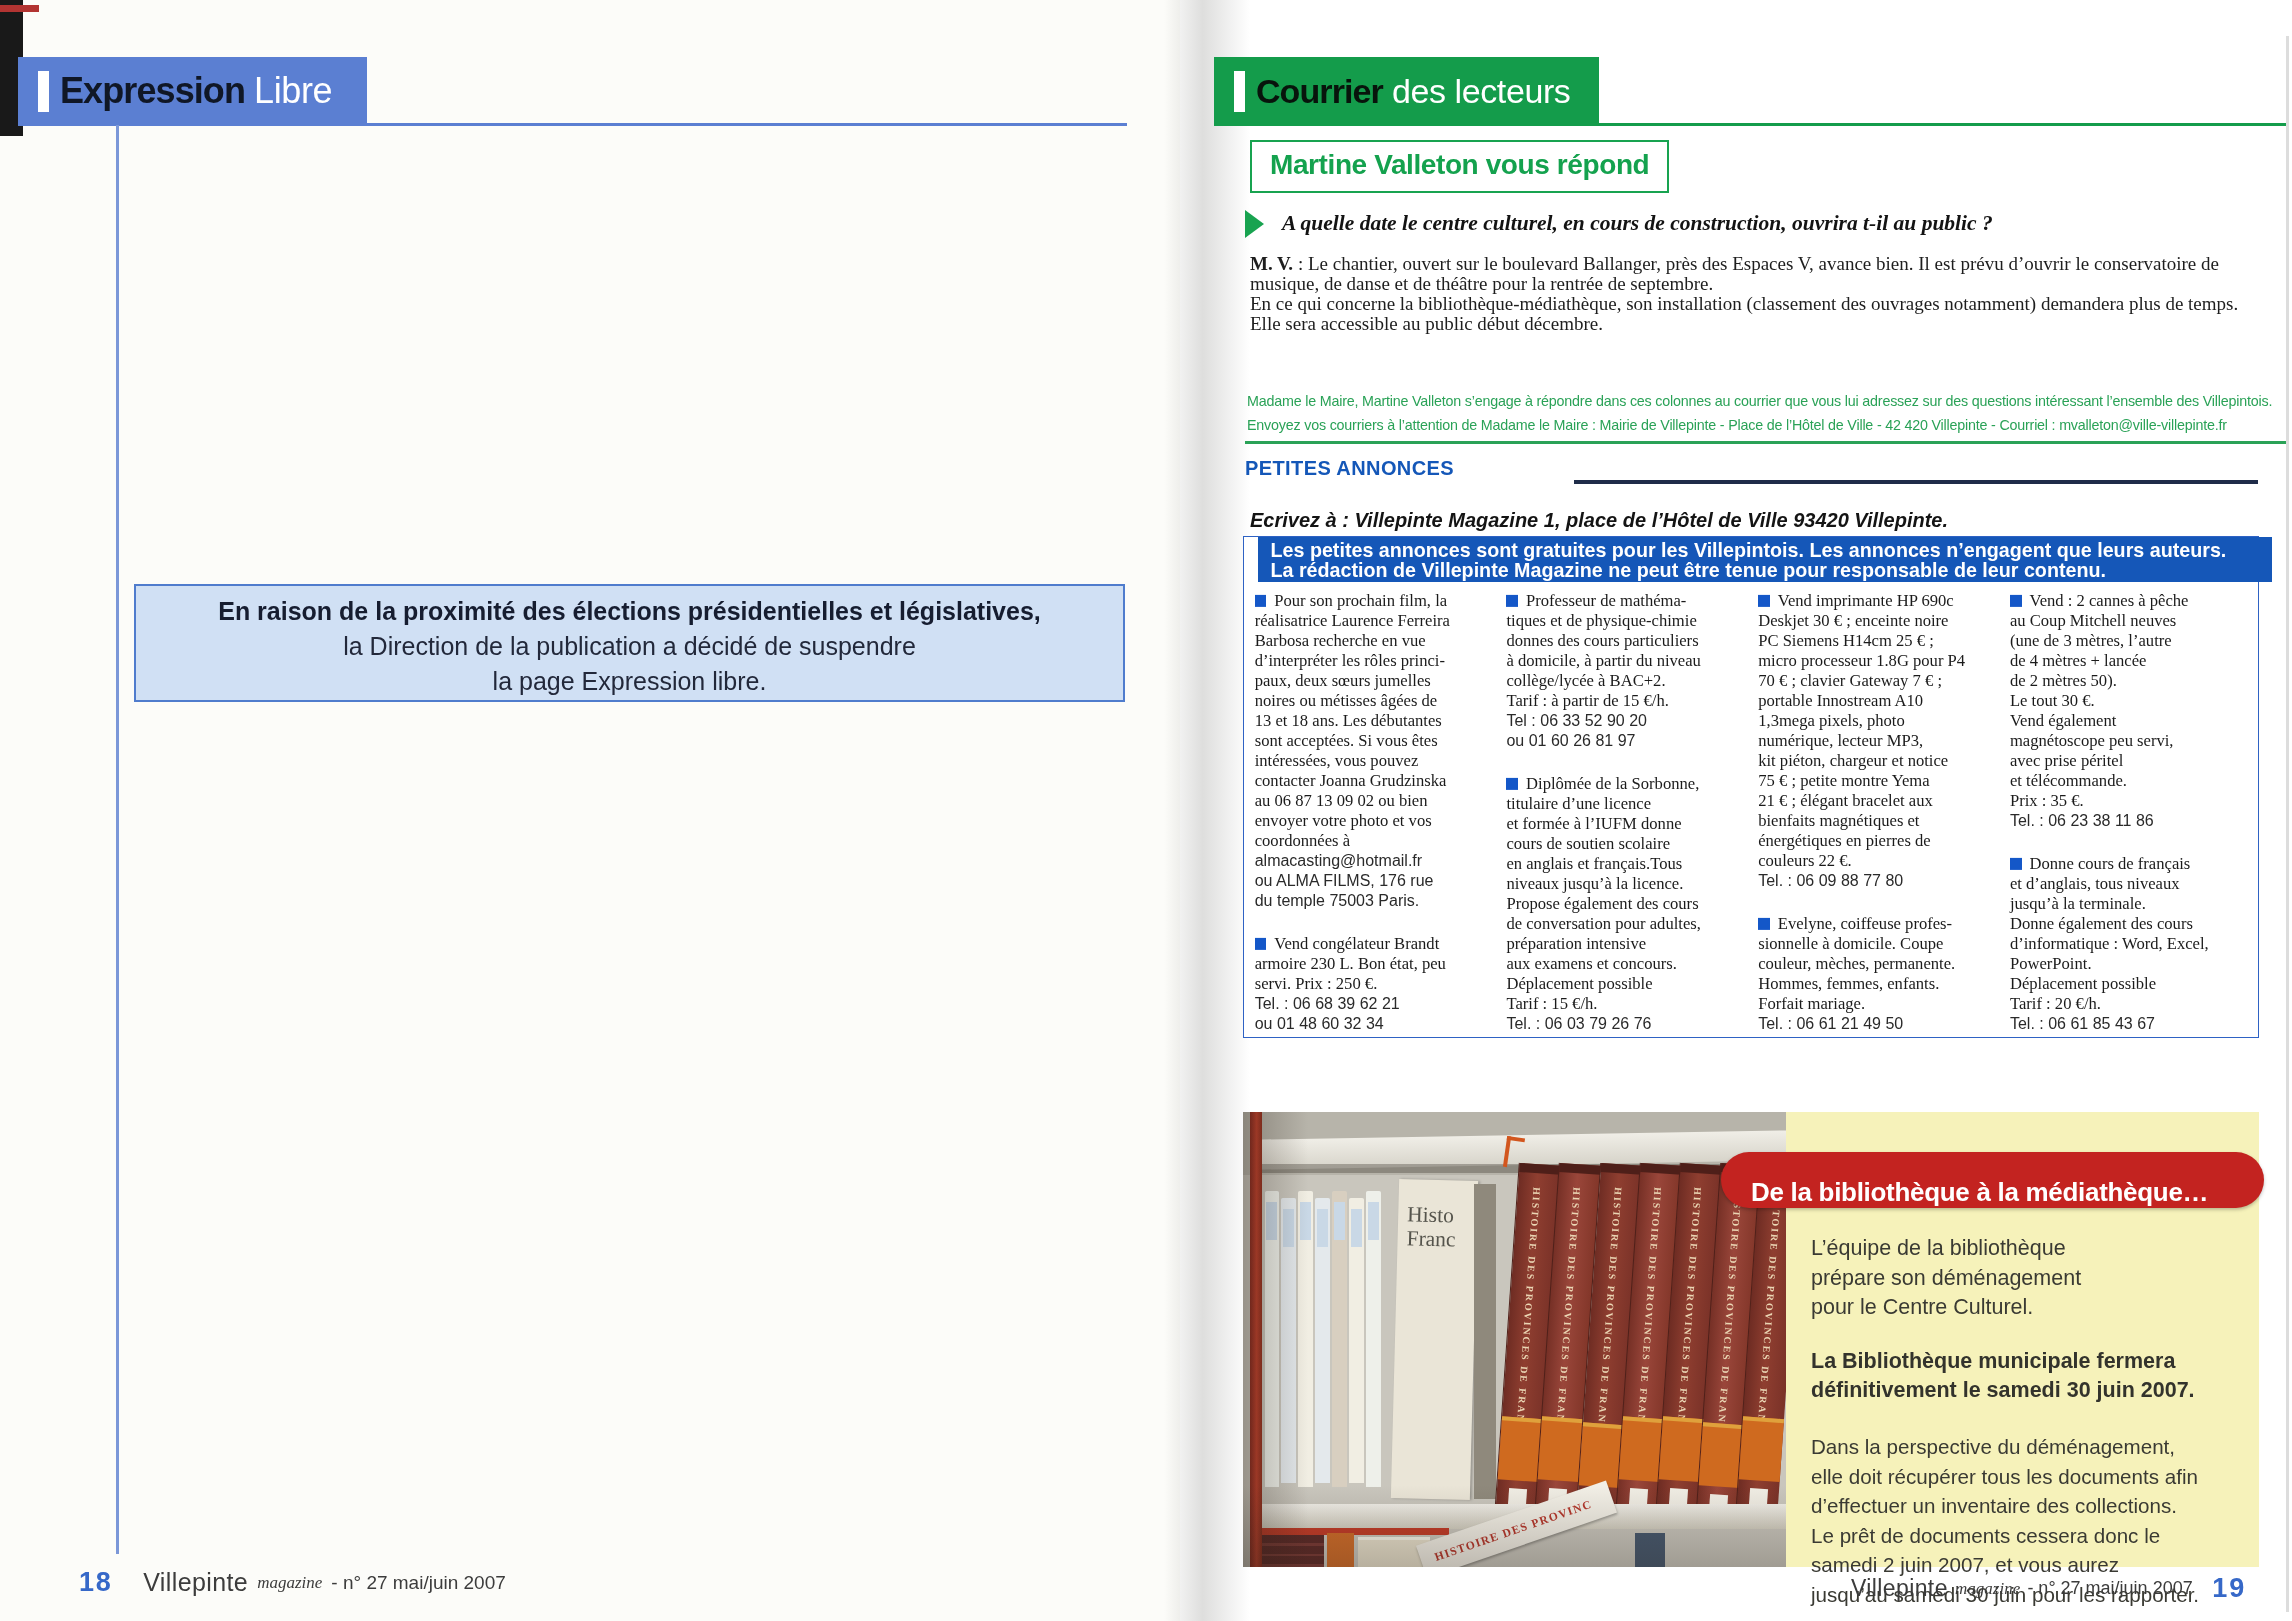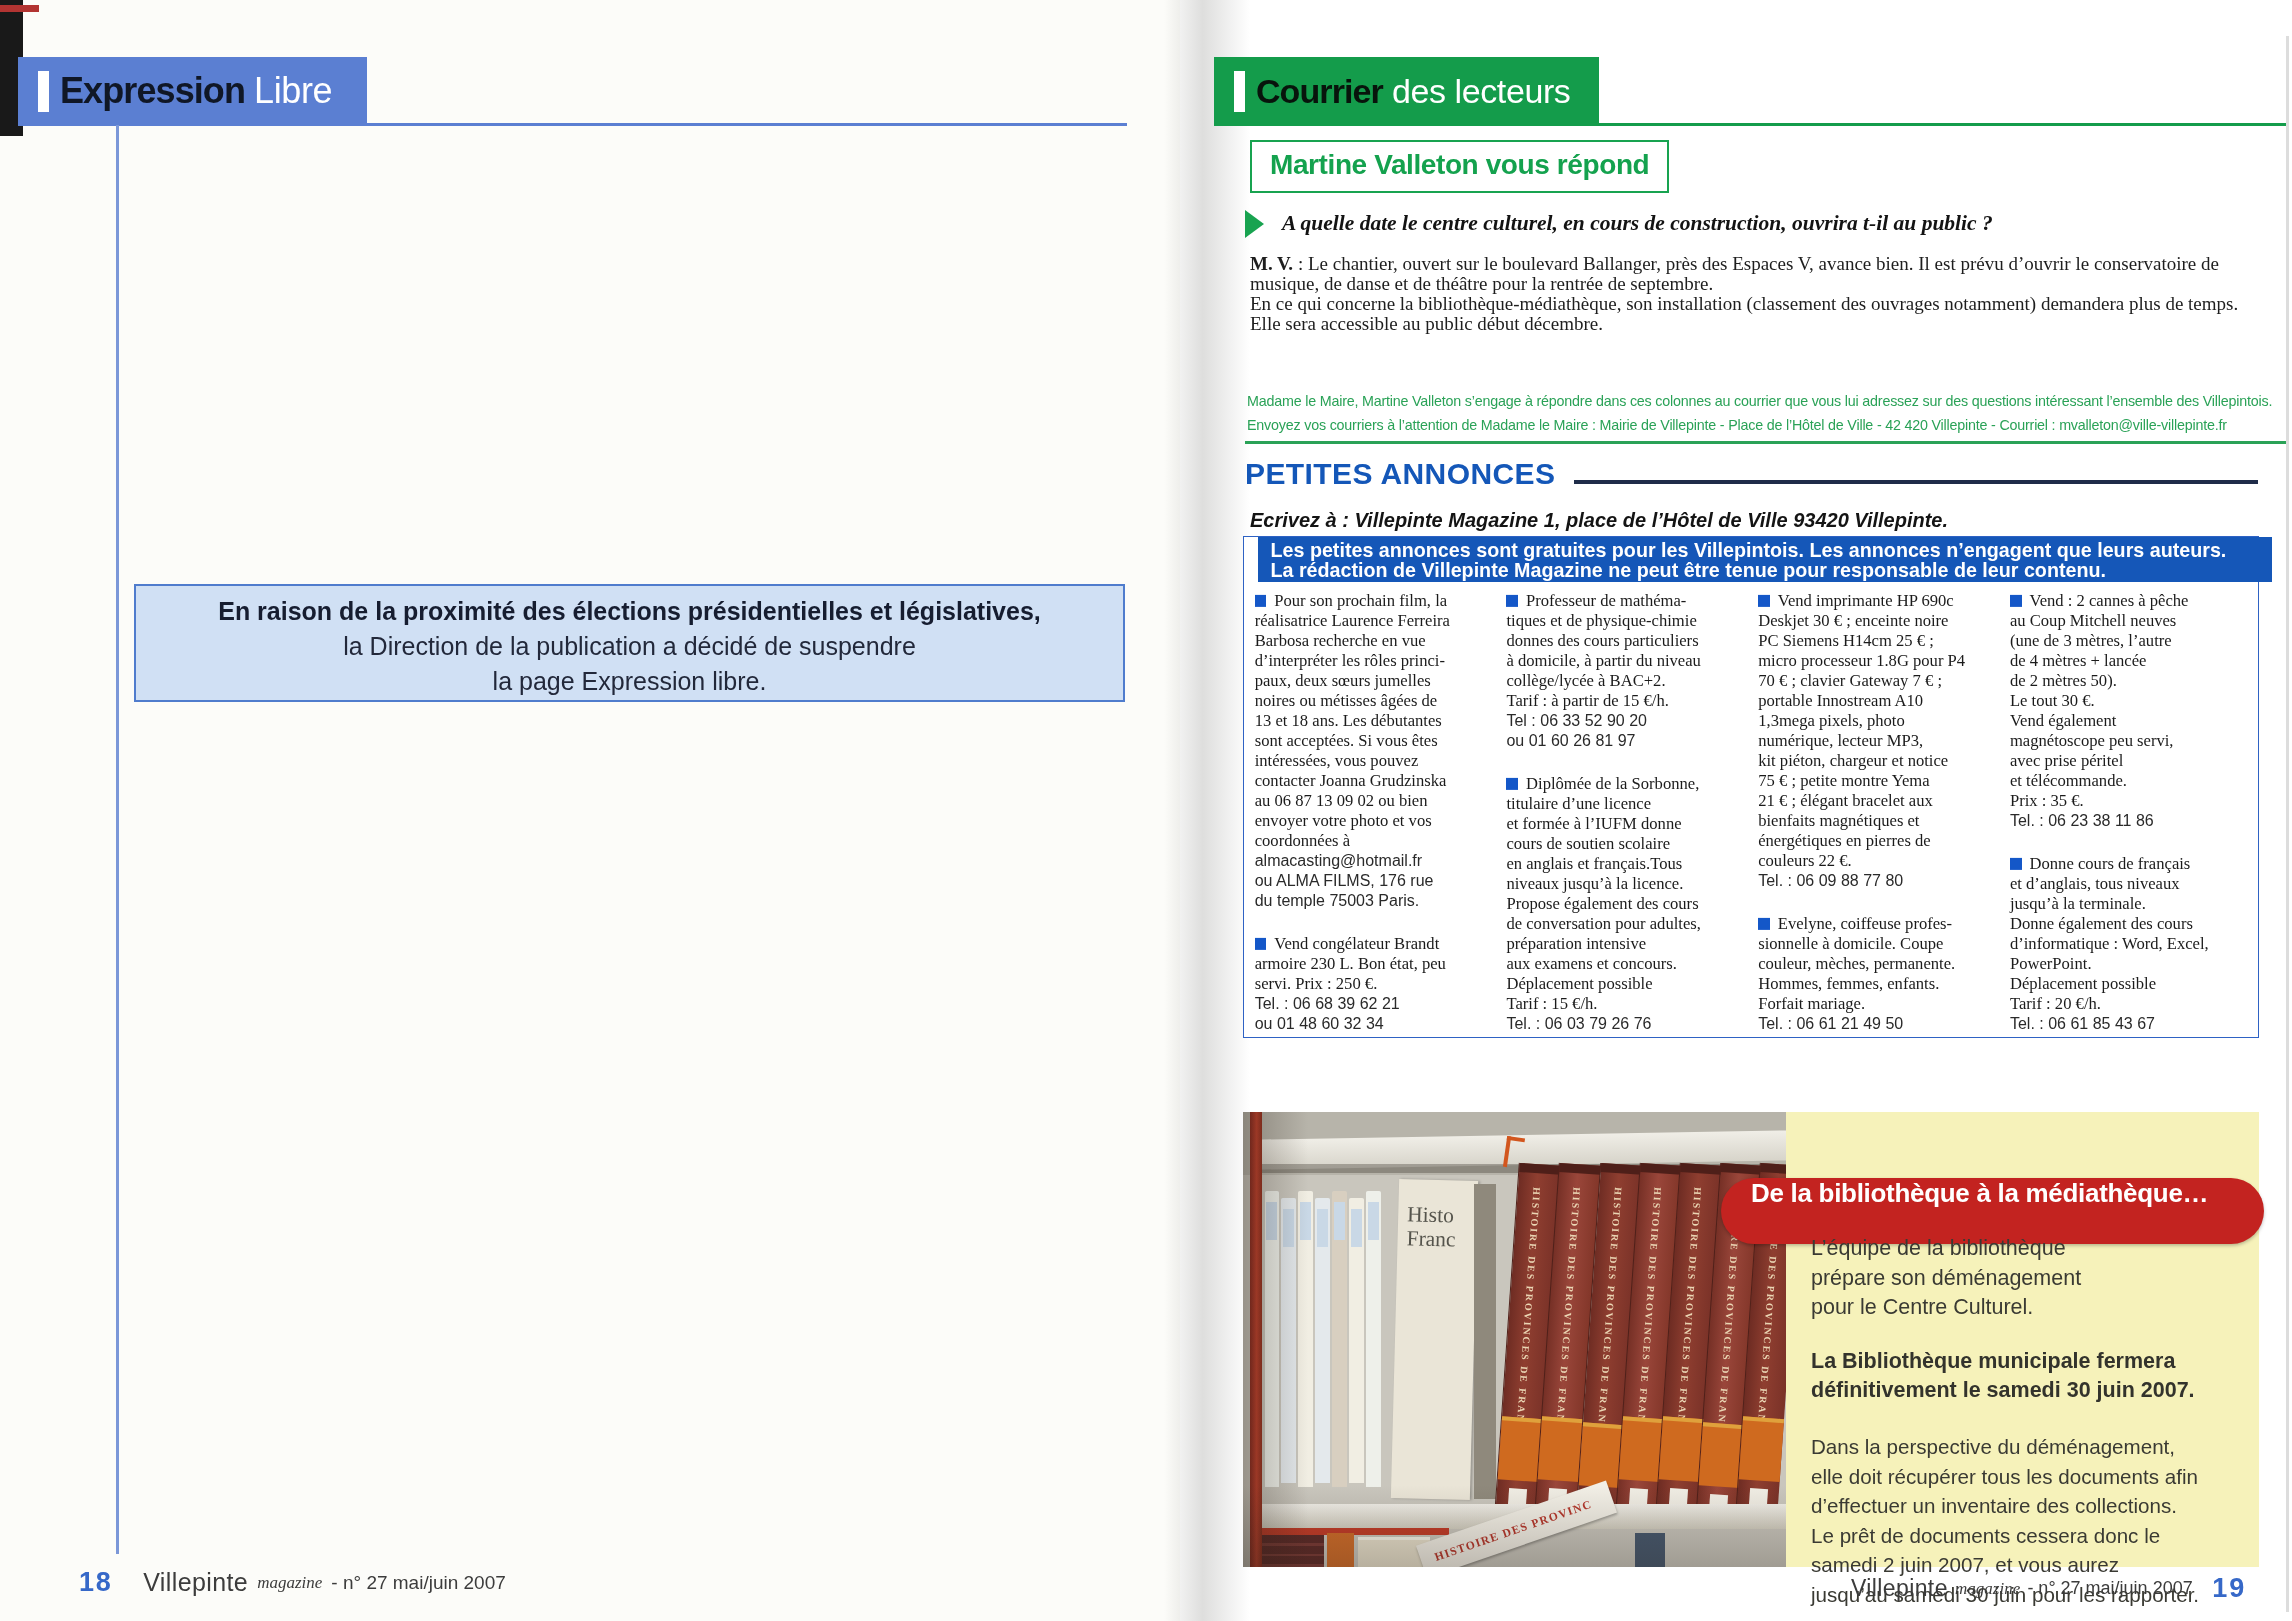--- a/index.html
+++ b/index.html
@@ -55,39 +55,39 @@
            border-bottom:14.3px solid transparent;border-left:19.7px solid #18a350;}
   .q-text{left:1282px;top:211px;font-family:"Liberation Serif",serif;font-weight:bold;font-style:italic;
           font-size:21.5px;color:#131313;}
   .answer{left:1250px;top:254px;width:1012px;font-family:"Liberation Serif",serif;
           font-size:19px;line-height:20px;color:#1e1e1e;}
   .answer .pfx{font-weight:bold;}
   .mv-notes{left:1247px;top:389px;color:#2aa257;font-size:14.3px;line-height:24px;letter-spacing:-0.2px;white-space:nowrap;}
   .mv-rule{left:1245px;top:441px;width:1044px;height:2.7px;background:#2aa257;}
 
   
-  .pa-title{left:1245px;top:457px;font-size:30px;font-weight:bold;color:#1457b8;letter-spacing:0.4px;}
+  .pa-title{left:1245px;top:457px;font-size:20px;font-weight:bold;color:#1457b8;letter-spacing:0.4px;}
   .pa-dash{left:1574px;top:480px;width:684px;height:3.6px;background:#1f2c49;}
   .pa-address{left:1250px;top:509px;font-size:20px;font-weight:bold;font-style:italic;color:#141414;}
   .ann-box{left:1243px;top:536px;width:1016px;height:502px;box-sizing:border-box;
            background:#ffffff;border:1.8px solid #2e62c4;}
   .ann-bar{position:absolute;left:14px;top:0;width:100%;height:45px;background:#1557b8;box-sizing:border-box;
            padding:2.7px 0 0 12.5px;}
   .ann-bar div{color:#ffffff;font-weight:bold;font-size:19.7px;line-height:20.6px;white-space:nowrap;}
   .ann-cols{position:absolute;left:10.7px;top:54px;width:989px;display:flex;gap:18px;}
   .ann-col{flex:1 1 0;font-family:"Liberation Serif",serif;font-size:16.6px;line-height:20px;color:#1b1b1b;}
   .ad{margin-bottom:23px;}
   .bullet{display:inline-block;width:11.6px;height:11.6px;background:#1457c8;margin-right:8px;transform:translateY(0.9px);}
   .ad-contact{font-family:"Liberation Sans",sans-serif;font-size:16px;color:#2a2a2a;}
 
   
   .yellow-panel{left:1786px;top:1112px;width:473px;height:455px;background:#f6f2ba;}
-  .feature-pill{left:1721px;top:1152px;width:543px;height:66px;background:#c32320;border-radius:34px;
-                display:flex;align-items:flex-start;padding:0 30px;box-sizing:border-box;
-                box-shadow:0 1.8px 3.6px rgba(0,0,0,0.25);margin-top:26px;}
+  .feature-pill{left:1721px;top:1152px;width:543px;height:56px;background:#c32320;border-radius:34px;
+                display:flex;align-items:flex-end;padding:0 30px;box-sizing:border-box;
+                box-shadow:0 1.8px 3.6px rgba(0,0,0,0.25);}
   .feature-pill span{color:#ffffff;font-weight:bold;font-size:26px;letter-spacing:-0.3px;white-space:nowrap;}
   .yellow-text{left:1811px;top:1234px;width:441px;color:#3a3a33;}
   .yellow-text .p1{font-size:21.5px;line-height:29.6px;}
   .yellow-text .p2{font-size:21.5px;line-height:29.6px;font-weight:bold;margin-top:24px;color:#33332c;}
   .yellow-text .p3{font-size:20.6px;line-height:29.6px;margin-top:26px;}
 
   
   .photo{left:1243px;top:1112px;width:543px;height:455px;background:#c9c6bd;overflow:hidden;}
   .ph-wall{position:absolute;left:0;top:0;width:100%;height:63px;background:#b7b4aa;}
   .ph-shelf-top{position:absolute;left:10.7px;top:23px;width:537px;height:30px;

